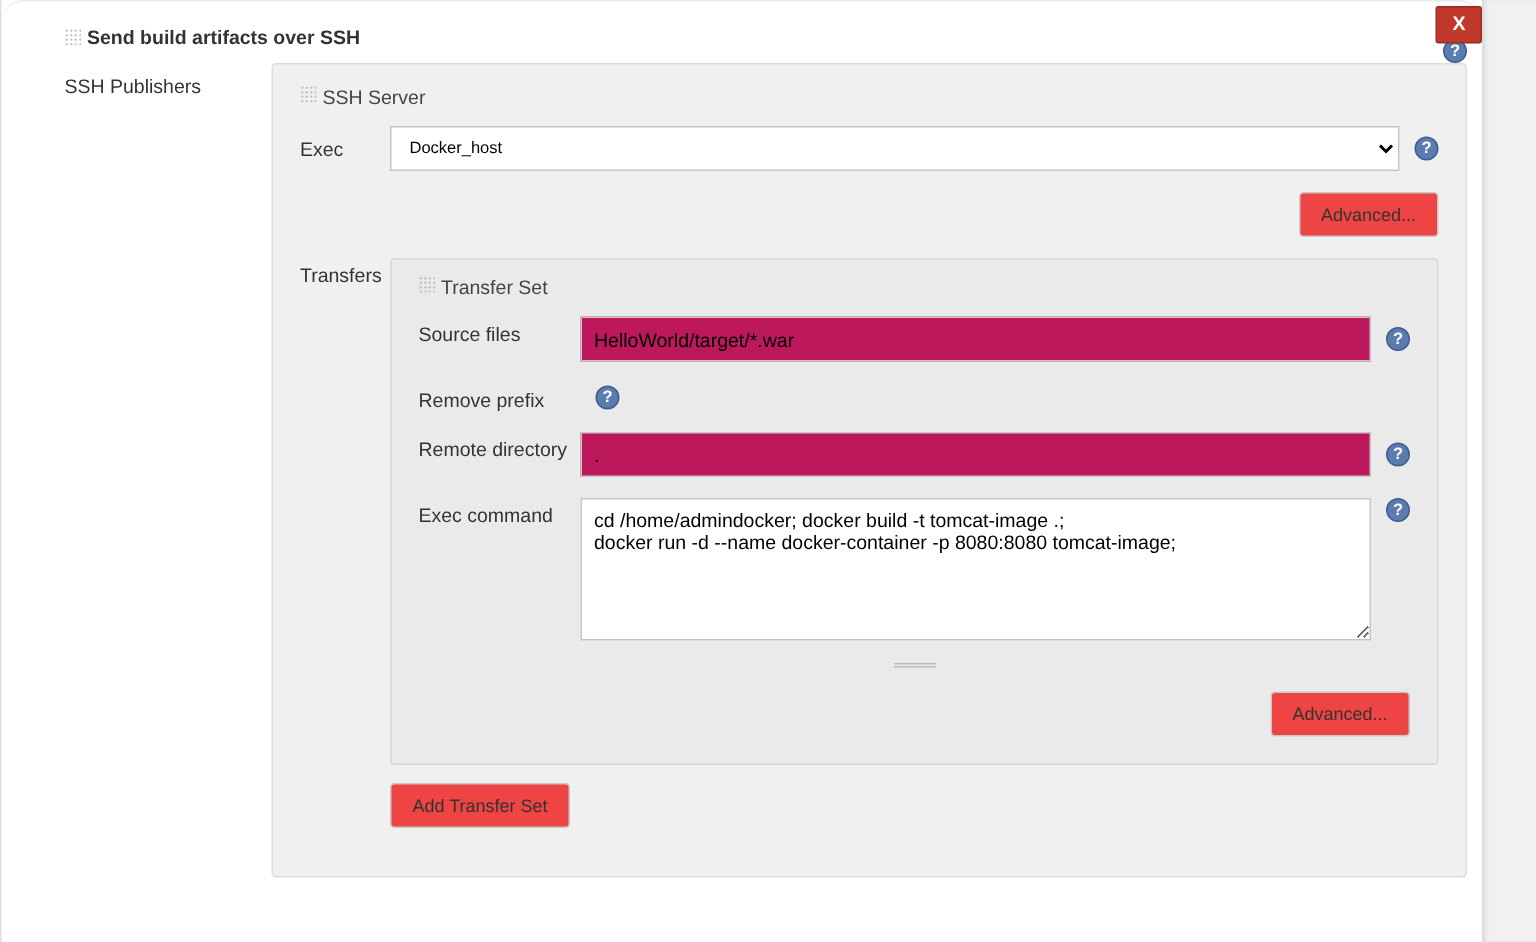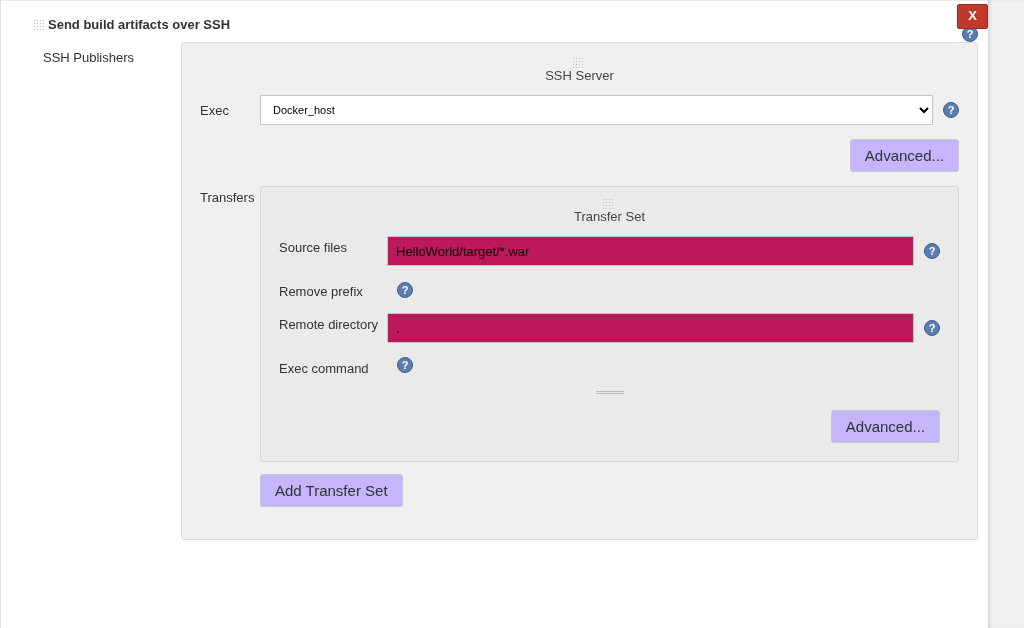--- a/index.html
+++ b/index.html
@@ -69,22 +69,23 @@
       height: 11px;
       background-image: radial-gradient(circle, #bbb 0.8px, transparent 0.8px);
       background-size: 3px 3px;
       vertical-align: middle;
       margin-right: 4px;
       flex-shrink: 0;
     }
     .section-header {
       display: flex;
       align-items: center;
-      padding: 16px 10px 10px 32px;
+      padding: 16px 10px 10px 42px;
       border-top: 1px solid #eaeaea;
+      border-radius: 15px;
     }
     .section-title {
       font-weight: bold;
       color: #333;
     }
     .main-row {
       display: flex;
       padding: 0 10px 0 42px;
       gap: 18px;
     }
@@ -99,22 +100,20 @@
       background: #f0f0f0;
       border: 1px solid #dcdcdc;
       border-radius: 3px;
       padding: 14px 18px 18px;
       margin-top: 0;
     }
     .panel-header {
       color: #444;
       margin-bottom: 12px;
       display: flex;
-      align-items: center;
-      flex-direction: column;
     }
     .form-row {
       display: flex;
       align-items: center;
       margin-bottom: 14px;
     }
     .form-row .flabel {
       width: 60px;
       color: #333;
     }
@@ -149,24 +148,24 @@
       font-size: 13px;
       font-family: inherit;
       height: 95px;
       resize: both;
     }
     .row-help {
       margin-left: 10px;
       flex-shrink: 0;
     }
     .btn {
-      background: #c4b5fd;
+      background: #ef4444;
       border: 1px solid #c8c8c8;
       padding: 7px 14px;
-      font-size: 15px;
+      font-size: 12px;
       color: #333;
       cursor: pointer;
       border-radius: 3px;
     }
     .right-align {
       display: flex;
       justify-content: flex-end;
       margin-bottom: 14px;
     }
     .inner-panel {
@@ -263,20 +262,22 @@
               </div>
 
               <div class="form-row">
                 <div class="flabel-wide">Remote directory</div>
                 <input class="input" value="." style="">
                 <div class="row-help help-icon">?</div>
               </div>
 
               <div class="form-row" style="align-items:flex-start;">
                 <div class="flabel-wide">Exec command</div>
+                <textarea class="textarea" style="">cd /home/admindocker; docker build -t tomcat-image .;
+docker run -d --name docker-container -p 8080:8080 tomcat-image;</textarea>
                 <div class="row-help help-icon">?</div>
               </div>
 
               <div class="resize-grip">
                   <span></span>
                 </div>
 
 
               <div class="right-align" style="margin-top:16px; margin-bottom:0;">
                 <button class="btn">Advanced...</button>

